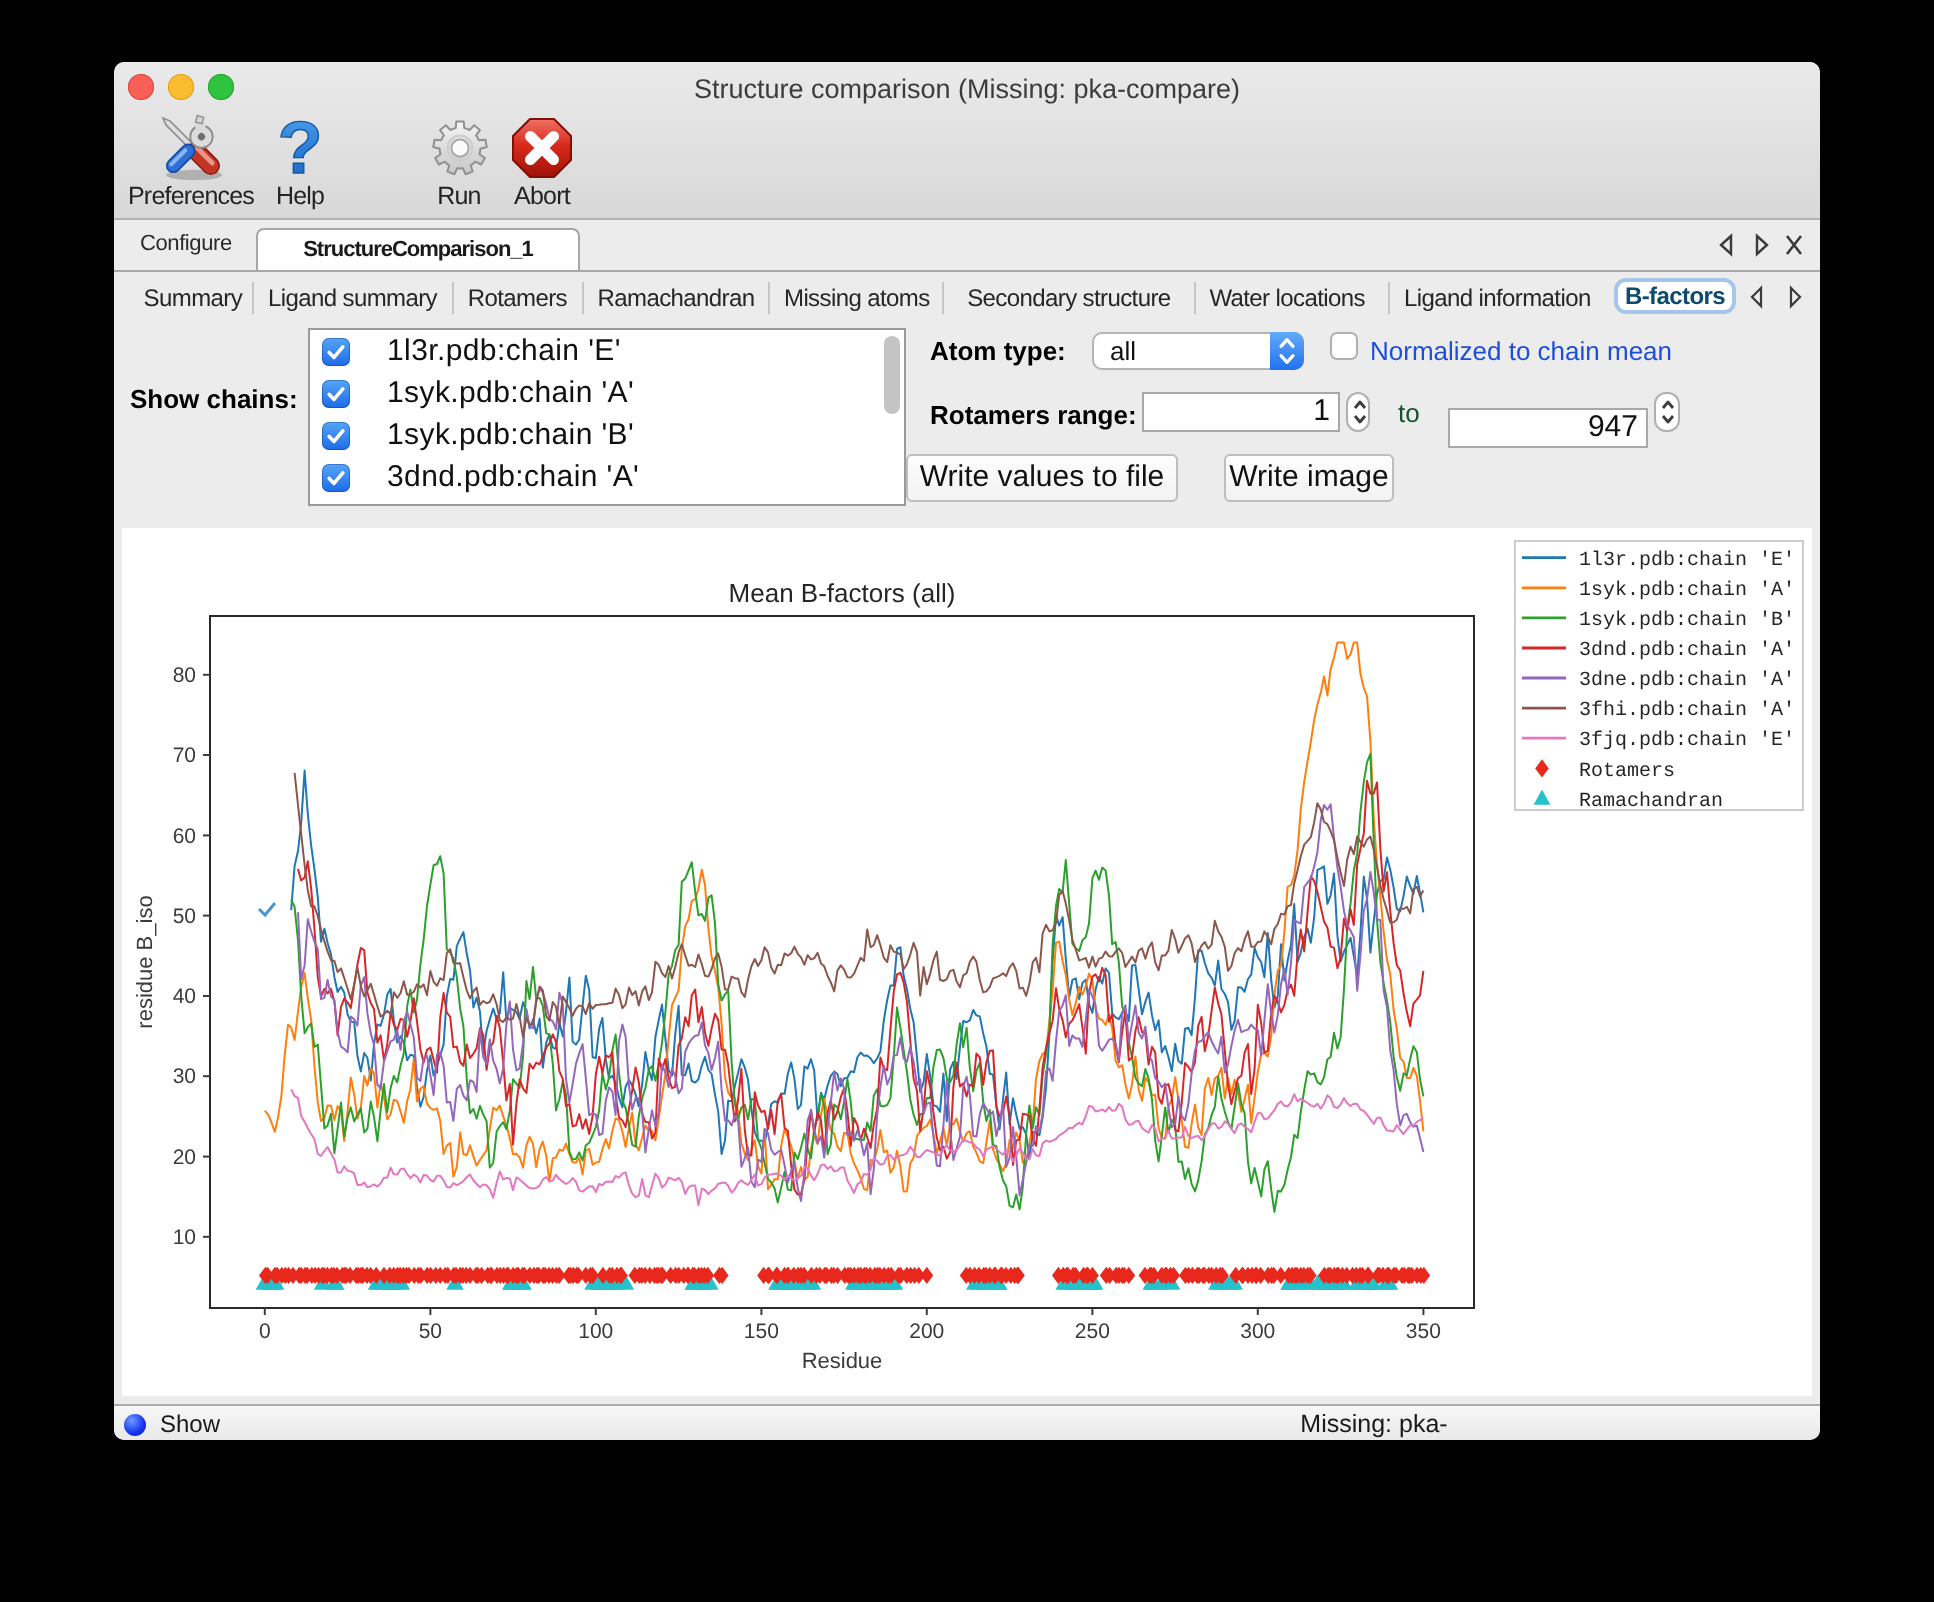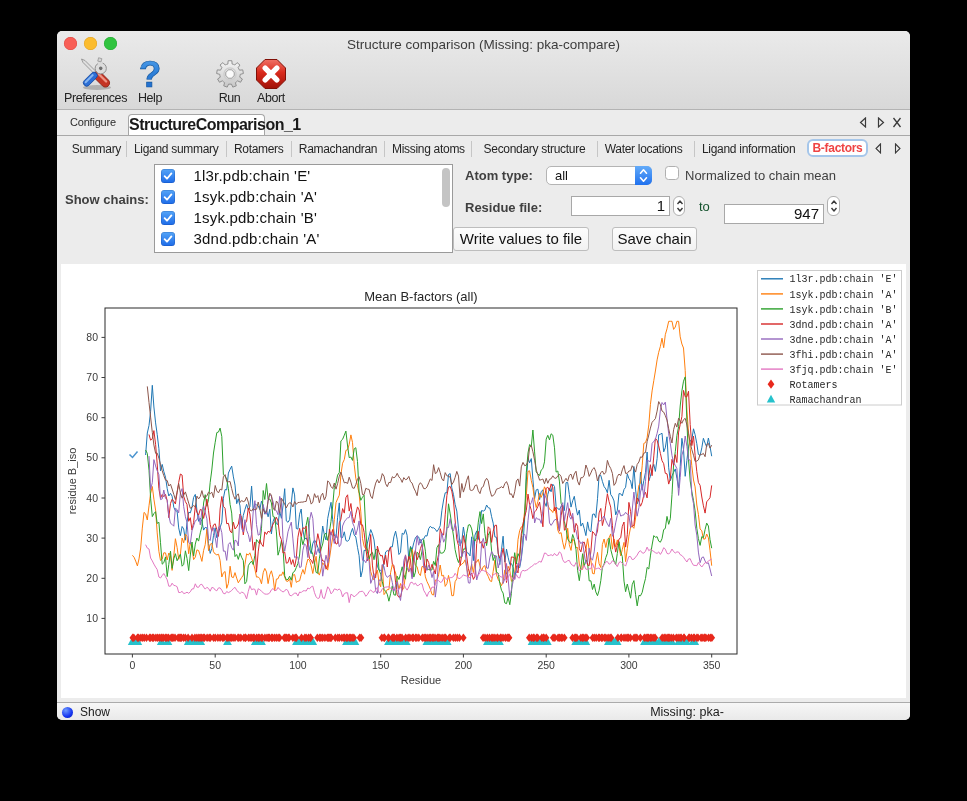--- a/index.html
+++ b/index.html
@@ -6,28 +6,28 @@
 *{box-sizing:border-box}
 body{font-family:"Liberation Sans",sans-serif}
 #win{position:absolute;left:57px;top:31px;width:853px;height:689px;background:#ececec;border-radius:5px;overflow:hidden}
 #titlebar{position:absolute;left:0;top:0;width:100%;height:79px;background:linear-gradient(#eaeaea,#d8d8d8);border-bottom:1px solid #b3b3b3;border-radius:5px 5px 0 0}
 .tl{position:absolute;top:5.5px;width:13px;height:13px;border-radius:50%}
 #title{position:absolute;top:6px;left:0;width:100%;text-align:center;font-size:13.5px;color:#3c3c3c}
 .tbitem{position:absolute;top:26px;text-align:center}
 .tblabel{font-size:12.5px;letter-spacing:-0.4px;color:#232323;margin-top:0px}
 #tabrow1{position:absolute;left:0;top:79px;width:100%;height:26px;background:#ececec;border-bottom:1px solid #a8a8a8}
 #tab-configure{position:absolute;left:13px;top:0;height:25px;line-height:25px;font-size:11px;letter-spacing:-0.2px;color:#2a2a2a}
-#tab-active{position:absolute;left:71px;top:4px;height:21px;line-height:20px;background:#fff;border:1px solid #a6a6a6;border-bottom:none;border-radius:4px 4px 0 0;font-size:16px;letter-spacing:-0.5px;font-weight:bold;color:#1a1a1a;width:137px;text-align:center}
+#tab-active{position:absolute;left:71px;top:4px;height:21px;line-height:20px;background:#fff;border:1px solid #a6a6a6;border-bottom:none;border-radius:4px 4px 0 0;font-size:11px;letter-spacing:-0.5px;font-weight:bold;color:#1a1a1a;width:162px;text-align:center}
 .navarr{position:absolute;top:6px;width:10px;height:13px}
 #tabrow2{position:absolute;left:0;top:105px;width:100%;height:26px;background:#ececec}
 .t2{position:absolute;top:0;height:26px;line-height:26px;font-size:12px;letter-spacing:-0.3px;color:#262626;white-space:nowrap}
 .t2sep{position:absolute;top:5px;width:1px;height:16px;background:#c6c6c6}
-#bfactab{position:absolute;left:750px;top:2.5px;width:61px;height:18px;line-height:14px;background:#fff;border:2px solid #a5c6ea;border-radius:6px;font-size:12px;letter-spacing:-0.3px;font-weight:bold;color:#ef4444;text-align:center}
+#bfactab{position:absolute;left:750px;top:2.5px;width:61px;height:18px;line-height:14px;background:#fff;border:2px solid #a5c6ea;border-radius:6px;font-size:12px;letter-spacing:-0.3px;font-weight:bold;color:#0c4a6e;text-align:center}
 #ctrl{position:absolute;left:0;top:132px;width:100%;height:101px;background:#ececec}
-.lbl{position:absolute;font-size:13px;font-weight:bold;color:#404040}
+.lbl{position:absolute;font-size:13px;font-weight:bold;color:#000000}
 #listbox{position:absolute;left:97px;top:1px;width:299px;height:89px;background:#fff;border:1px solid #9a9a9a}
 .lrow{position:absolute;left:0;width:100%;height:21px;line-height:21px;font-size:15px;letter-spacing:0.2px;color:#111}
 .cb{position:absolute;width:14px;height:14px;border-radius:3.5px;background:linear-gradient(#55a5f7,#1d6be8);box-shadow:inset 0 0 0 0.5px rgba(0,40,120,.35)}
 .cb svg{position:absolute;left:1px;top:1px}
 #sbthumb{position:absolute;right:2px;top:3px;width:8px;height:39px;border-radius:4px;background:#c4c4c4}
 #dropdown{position:absolute;left:489px;top:3px;width:106px;height:19px;background:#fff;border:1px solid #b4b4b4;border-radius:5px;font-size:13px;color:#111;line-height:17px;padding-left:8px}
 #ddcap{position:absolute;right:-1px;top:-1px;width:17px;height:19px;border-radius:0 5px 5px 0;background:linear-gradient(#63abf9,#2071ee)}
 .ncb{position:absolute;width:14px;height:14px;background:#fff;border:1px solid #b0b0b0;border-radius:3.5px}
 .inp{position:absolute;background:#fff;border:1px solid #a8a8a8;height:20px;font-size:15px;color:#111;line-height:18px;text-align:right;padding-right:4px}
 .stepper{position:absolute;width:12.5px;height:20px;background:#fff;border:1px solid #b0b0b0;border-radius:6px}
@@ -182,39 +182,39 @@
       <div id="sbthumb"></div>
     </div>
     <div class="lbl" style="left:408px;top:5px">Atom type:</div>
     <div id="dropdown">all
       <div id="ddcap"><svg width="17" height="19" viewBox="0 0 17 19">
             <path d="M5.5 7.2 L8.5 3.8 L11.5 7.2" fill="none" stroke="#fff" stroke-width="1.6" stroke-linecap="round" stroke-linejoin="round"></path>
             <path d="M5.5 11.8 L8.5 15.2 L11.5 11.8" fill="none" stroke="#fff" stroke-width="1.6" stroke-linecap="round" stroke-linejoin="round"></path>
           </svg></div>
     </div>
     <div class="ncb" style="left:608px;top:3px"></div>
-    <div style="position:absolute;left:628px;top:5px;font-size:13px;color:#404040">Normalized to chain mean</div>
-    <div class="lbl" style="left:408px;top:37px">Residue file:</div>
+    <div style="position:absolute;left:628px;top:5px;font-size:13px;color:#1d4ed8">Normalized to chain mean</div>
+    <div class="lbl" style="left:408px;top:37px">Rotamers range:</div>
     <div class="inp" style="left:514px;top:33px;width:99px">1</div>
     <div class="stepper" style="left:615.5px;top:33px">
         <svg width="12" height="18" viewBox="0 0 12 18" style="display:block">
           <path d="M3.5 7 L6 4 L8.5 7" fill="none" stroke="#3c3c3c" stroke-width="1.4" stroke-linejoin="round"></path>
           <path d="M3.5 11 L6 14 L8.5 11" fill="none" stroke="#3c3c3c" stroke-width="1.4" stroke-linejoin="round"></path>
         </svg>
       </div>
     <div style="position:absolute;left:642px;top:36px;font-size:13px;color:#14532d">to</div>
     <div class="inp" style="left:667px;top:41px;width:100px">947</div>
     <div class="stepper" style="left:770px;top:33px">
         <svg width="12" height="18" viewBox="0 0 12 18" style="display:block">
           <path d="M3.5 7 L6 4 L8.5 7" fill="none" stroke="#3c3c3c" stroke-width="1.4" stroke-linejoin="round"></path>
           <path d="M3.5 11 L6 14 L8.5 11" fill="none" stroke="#3c3c3c" stroke-width="1.4" stroke-linejoin="round"></path>
         </svg>
       </div>
     <div class="btn" style="left:396px;top:64px;width:136px;line-height:22px">Write values to file</div>
-    <div class="btn" style="left:555px;top:64px;width:85px;line-height:22px">Save chain</div>
+    <div class="btn" style="left:555px;top:64px;width:85px;line-height:22px">Write image</div>
   </div>
   <div id="plotpanel">
     <svg id="plotsvg" width="845" height="434" viewBox="0 0 845 434">
         <g transform="translate(-61,-264)" shape-rendering="auto">
 <rect x="105" y="308" width="632" height="346" fill="#fff" stroke="#2a2a2a" stroke-width="1"></rect>
 <line x1="132.4" y1="654" x2="132.4" y2="657.5" stroke="#3d3d3d" stroke-width="1"></line>
 <text x="132.4" y="669" text-anchor="middle" font-family="Liberation Sans, sans-serif" font-size="10.5" fill="#3b3b3b">0</text>
 <line x1="215.2" y1="654" x2="215.2" y2="657.5" stroke="#3d3d3d" stroke-width="1"></line>
 <text x="215.2" y="669" text-anchor="middle" font-family="Liberation Sans, sans-serif" font-size="10.5" fill="#3b3b3b">50</text>
 <line x1="297.9" y1="654" x2="297.9" y2="657.5" stroke="#3d3d3d" stroke-width="1"></line>

